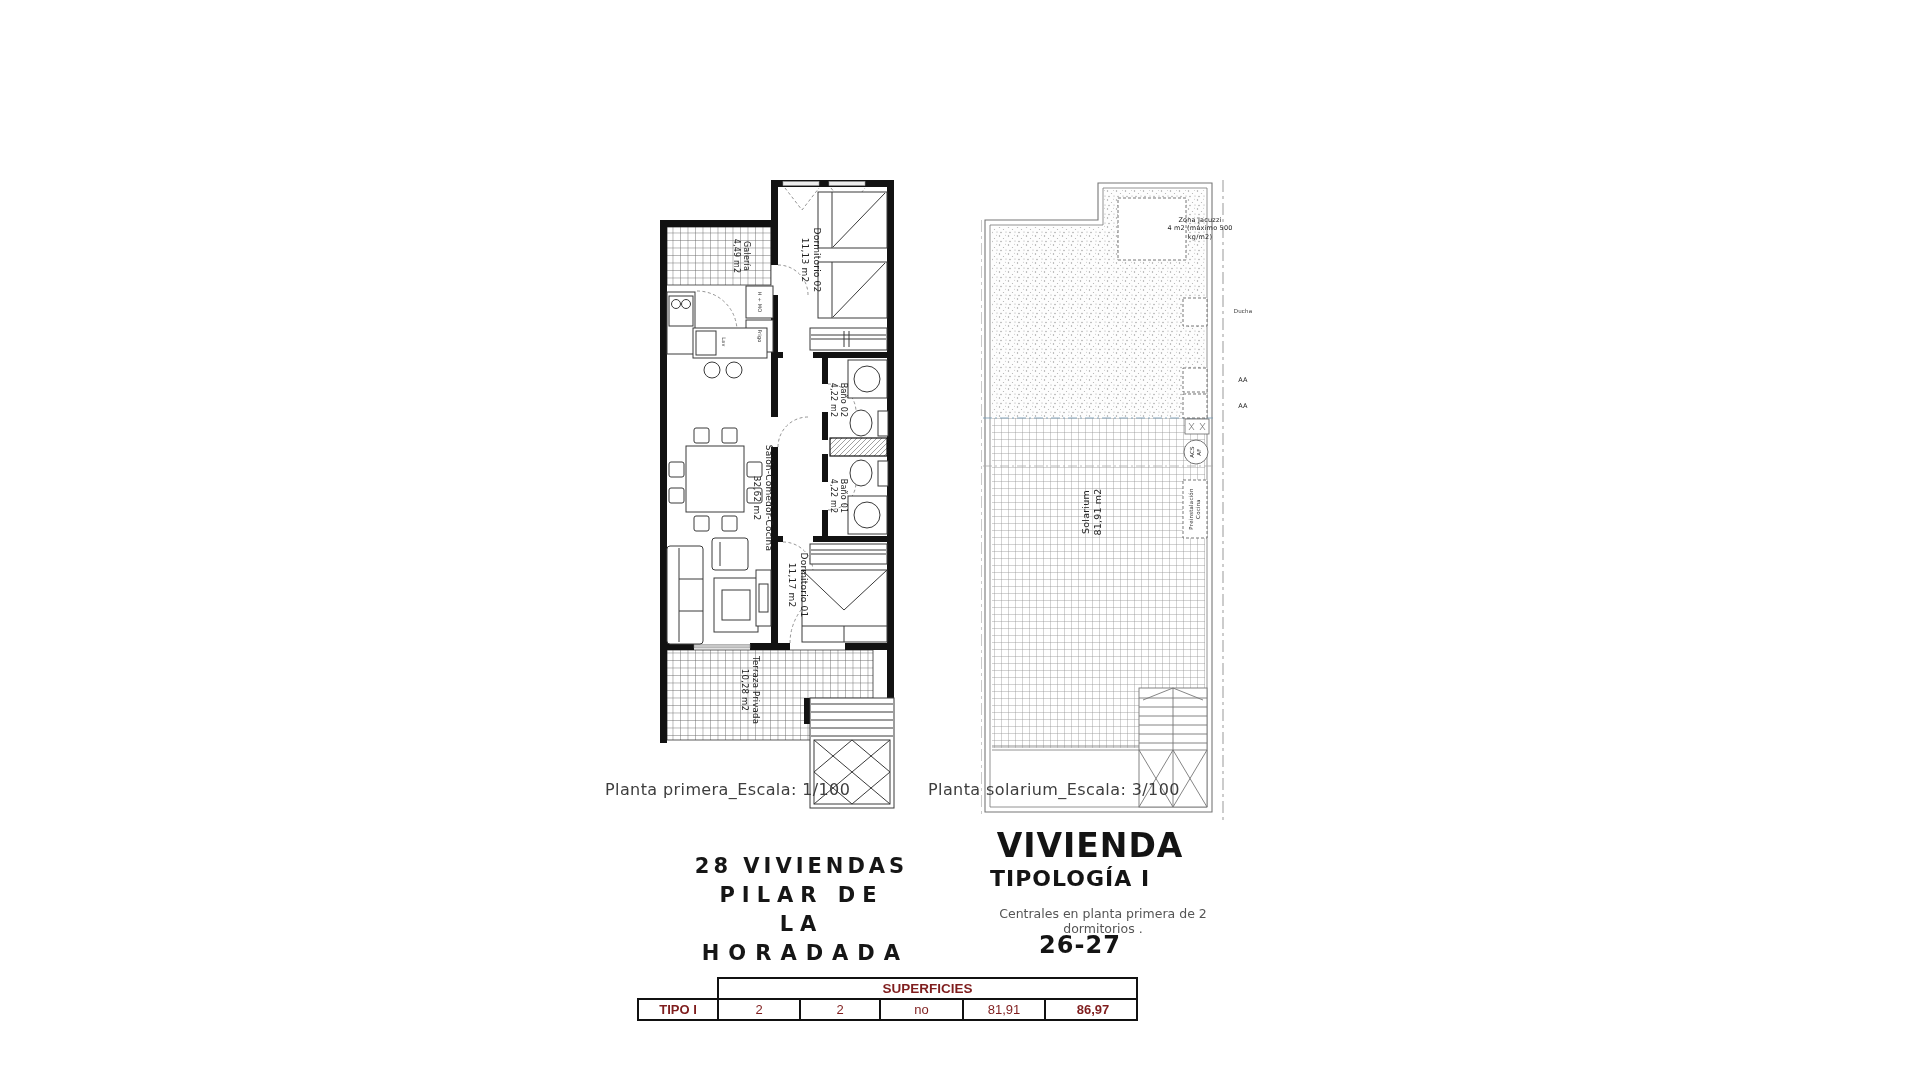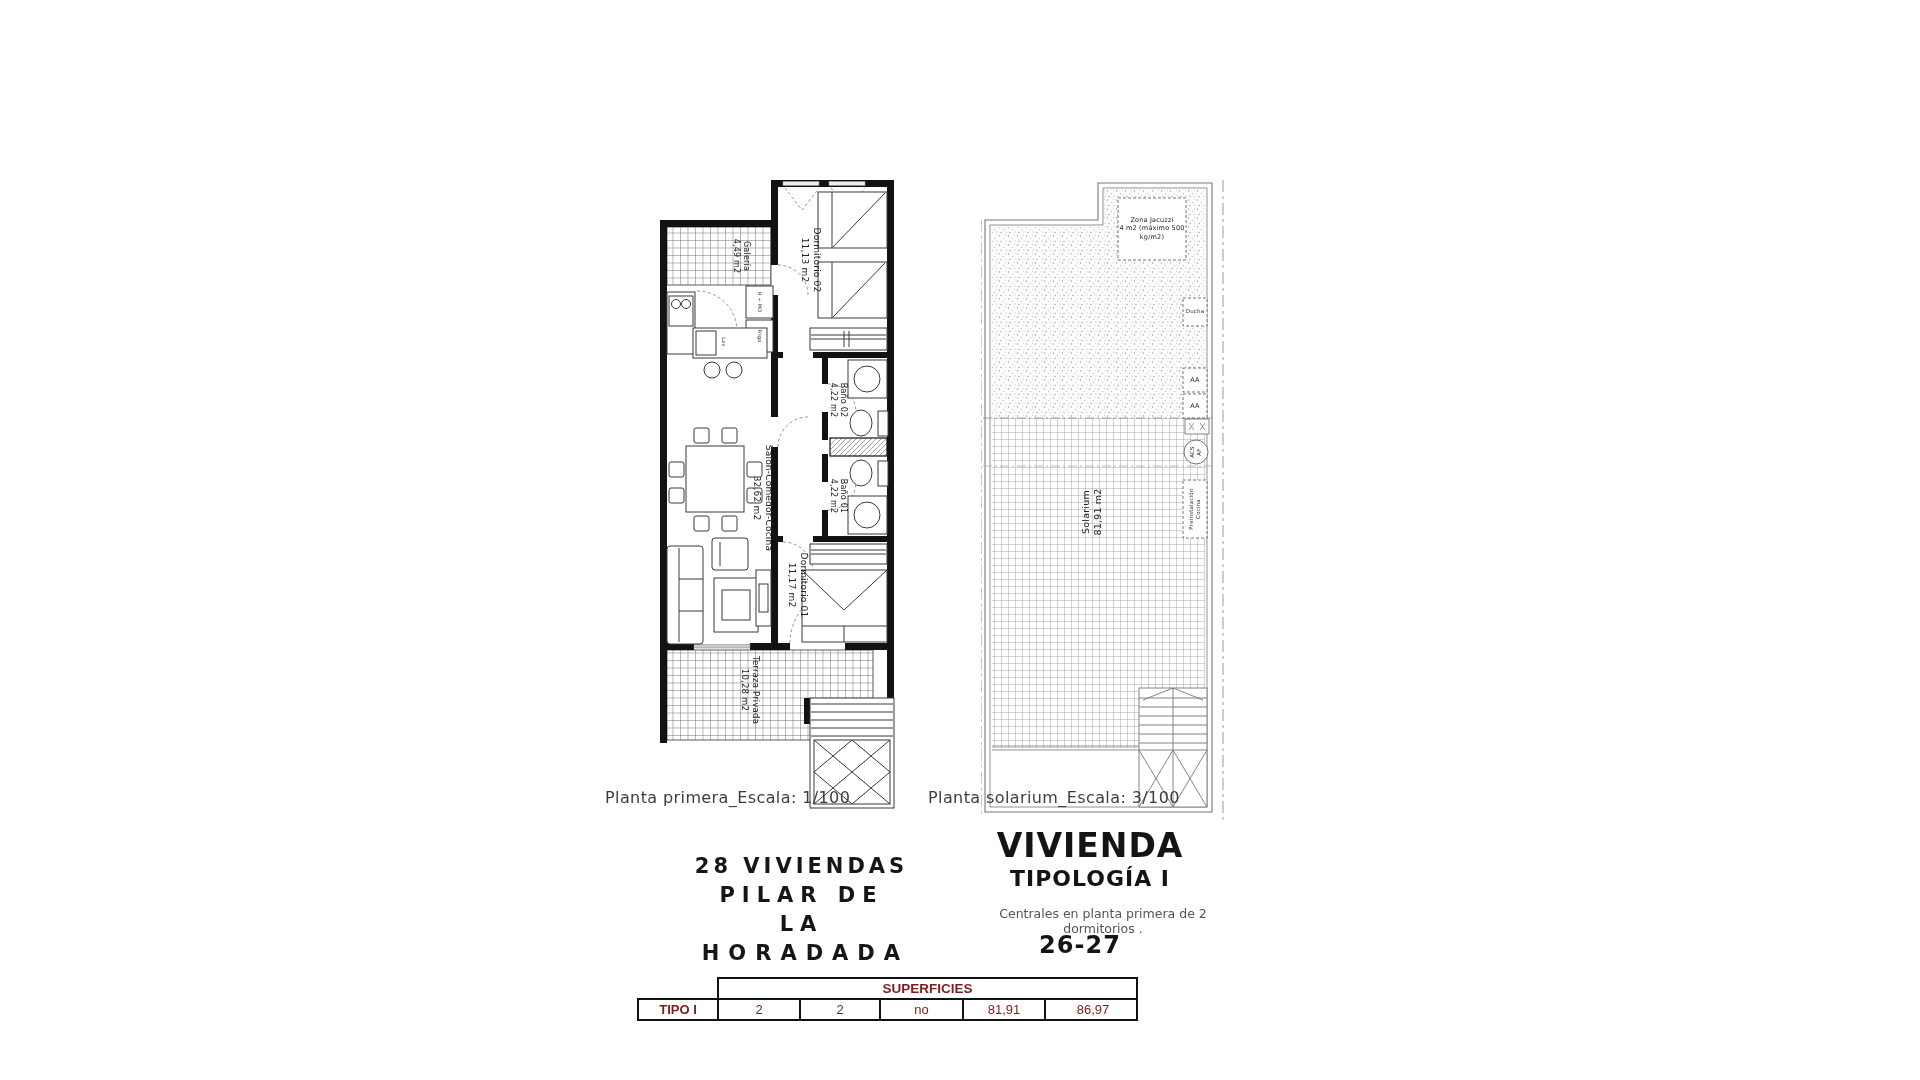--- a/index.html
+++ b/index.html
@@ -2,51 +2,51 @@
 <html><head>
 <meta charset="utf-8">
 <style>
   html,body{margin:0;padding:0;background:#fff;}
   .sheet{position:relative;width:1920px;height:1080px;background:#fff;overflow:hidden;
          font-family:"DejaVu Sans","Liberation Sans",sans-serif;}
   .abs{position:absolute;}
   
   .plan-label{position:absolute;white-space:pre-line;text-align:center;color:#222;
               line-height:1.3;letter-spacing:.2px;}
-  .rot0{transform:translate(-50%,-50%);}
+  .rot0{transform:translate(-50%,-50%);margin-left:48px;}
   .rot90{transform:translate(-50%,-50%) rotate(90deg);}
   .rot270{transform:translate(-50%,-50%) rotate(-90deg);}
   .fs95{font-size:9.5px;} .fs9{font-size:9px;} .fs85{font-size:8.5px;} .fs8{font-size:8px;}
   .fs65{font-size:6.5px;} .fs55{font-size:5.5px;color:#333;} .fs5{font-size:5px;color:#333;}
   
-  .caption{position:absolute;font-size:16px;color:#3d3d3d;letter-spacing:.4px;margin-top:8px;}
+  .caption{position:absolute;font-size:16px;color:#3d3d3d;letter-spacing:.4px;}
   
   .project-title{position:absolute;left:694px;top:852px;width:215px;text-align:center;
                  font-weight:bold;color:#161616;font-size:21px;line-height:29px;}
   .project-title div:nth-child(1){letter-spacing:4px;}
   .project-title div:nth-child(2){letter-spacing:7px;}
   .project-title div:nth-child(3){letter-spacing:9px;text-align:right;}
   
   .typ-title{position:absolute;left:990px;top:826px;width:200px;text-align:center;
              font-weight:bold;font-size:33px;color:#141414;letter-spacing:1px;}
-  .typ-sub{position:absolute;left:990px;top:866px;width:200px;text-align:center;
+  .typ-sub{position:absolute;left:990px;top:866px;width:200px;
            font-weight:bold;font-size:22px;color:#141414;letter-spacing:1px;}
   .typ-desc{position:absolute;left:978px;top:906px;width:250px;text-align:center;
             font-size:12.5px;color:#555;}
   .typ-units{position:absolute;left:1032px;top:931px;width:96px;text-align:center;
              font-weight:bold;font-size:24px;color:#141414;letter-spacing:1px;}
   
   .sup-table{position:absolute;left:637px;top:977px;border-collapse:collapse;
              font-family:"Liberation Sans",sans-serif;color:#7f1d1d;}
   .sup-table td,.sup-table th{border:2px solid #111;text-align:center;padding:0 4px;
              height:19px;font-size:13px;background:#fff;}
   .sup-table .ghost{border:none;background:transparent;}
   .sup-table .sup-title{font-weight:bold;font-size:13.5px;}
   .sup-table th{font-weight:bold;}
-  .sup-table .bold{font-weight:normal;padding-left:8px;}
+  .sup-table .bold{font-weight:bold;padding-left:8px;}
 </style>
 </head>
 <body>
 
 <div class="sheet">
 
   <svg class="abs" style="left:650px;top:180px;" width="250" height="640" viewBox="0 0 250 640">
     <defs>
       <pattern id="tileA" width="7.5" height="7.5" patternUnits="userSpaceOnUse">
         <rect width="7.5" height="7.5" fill="#fff"></rect>

